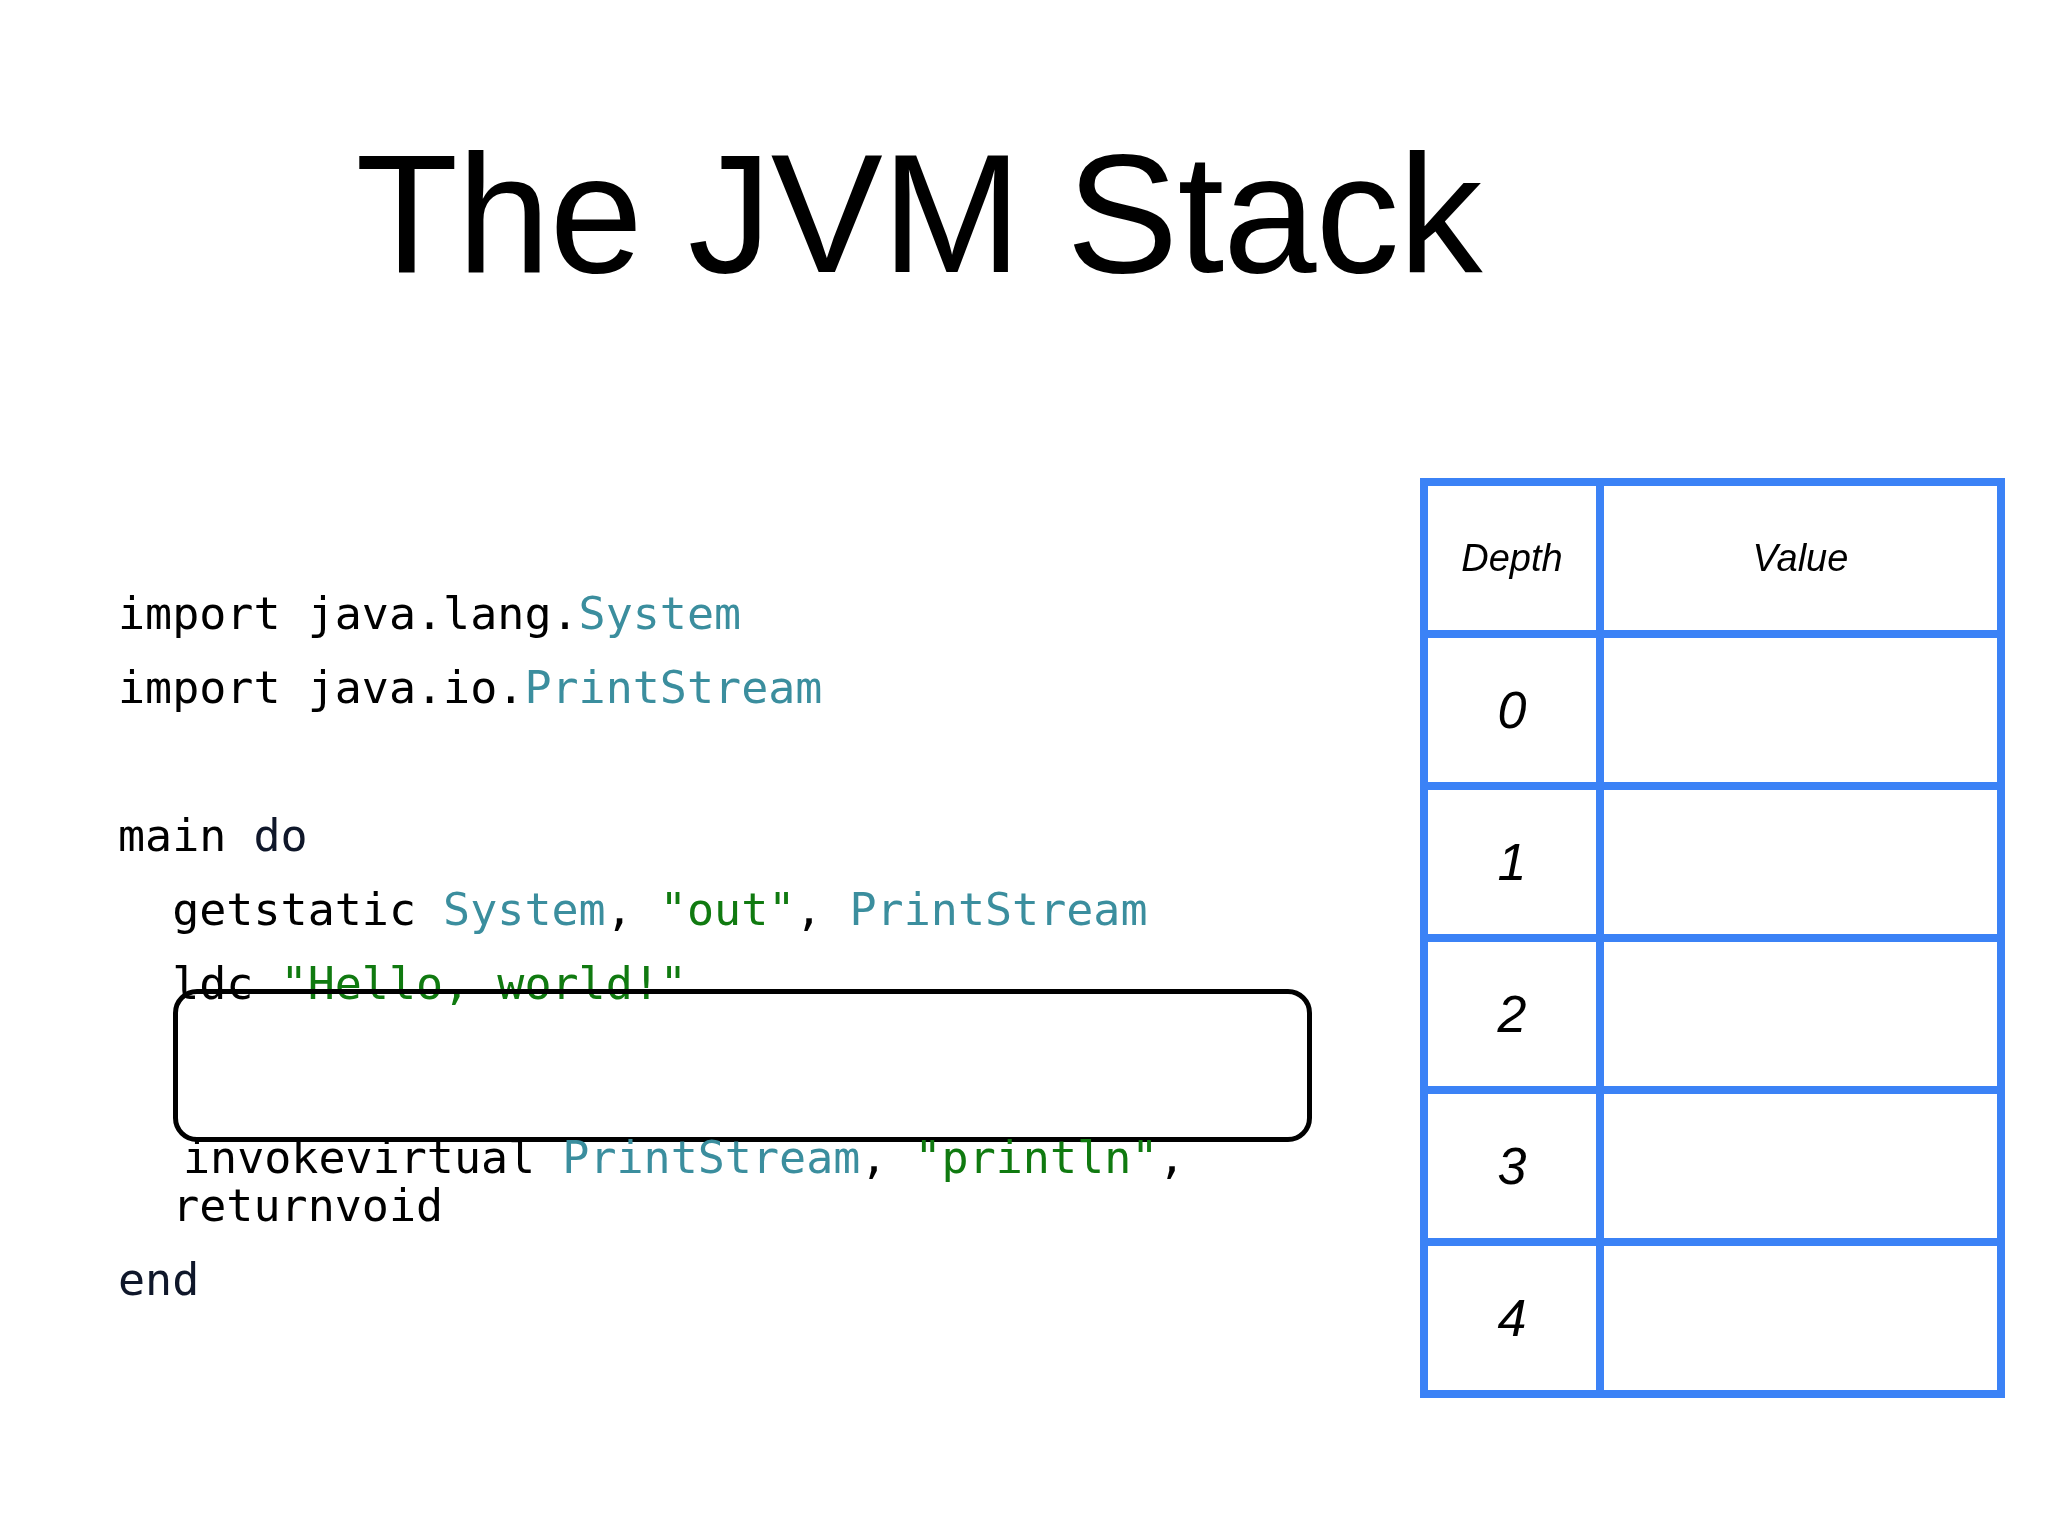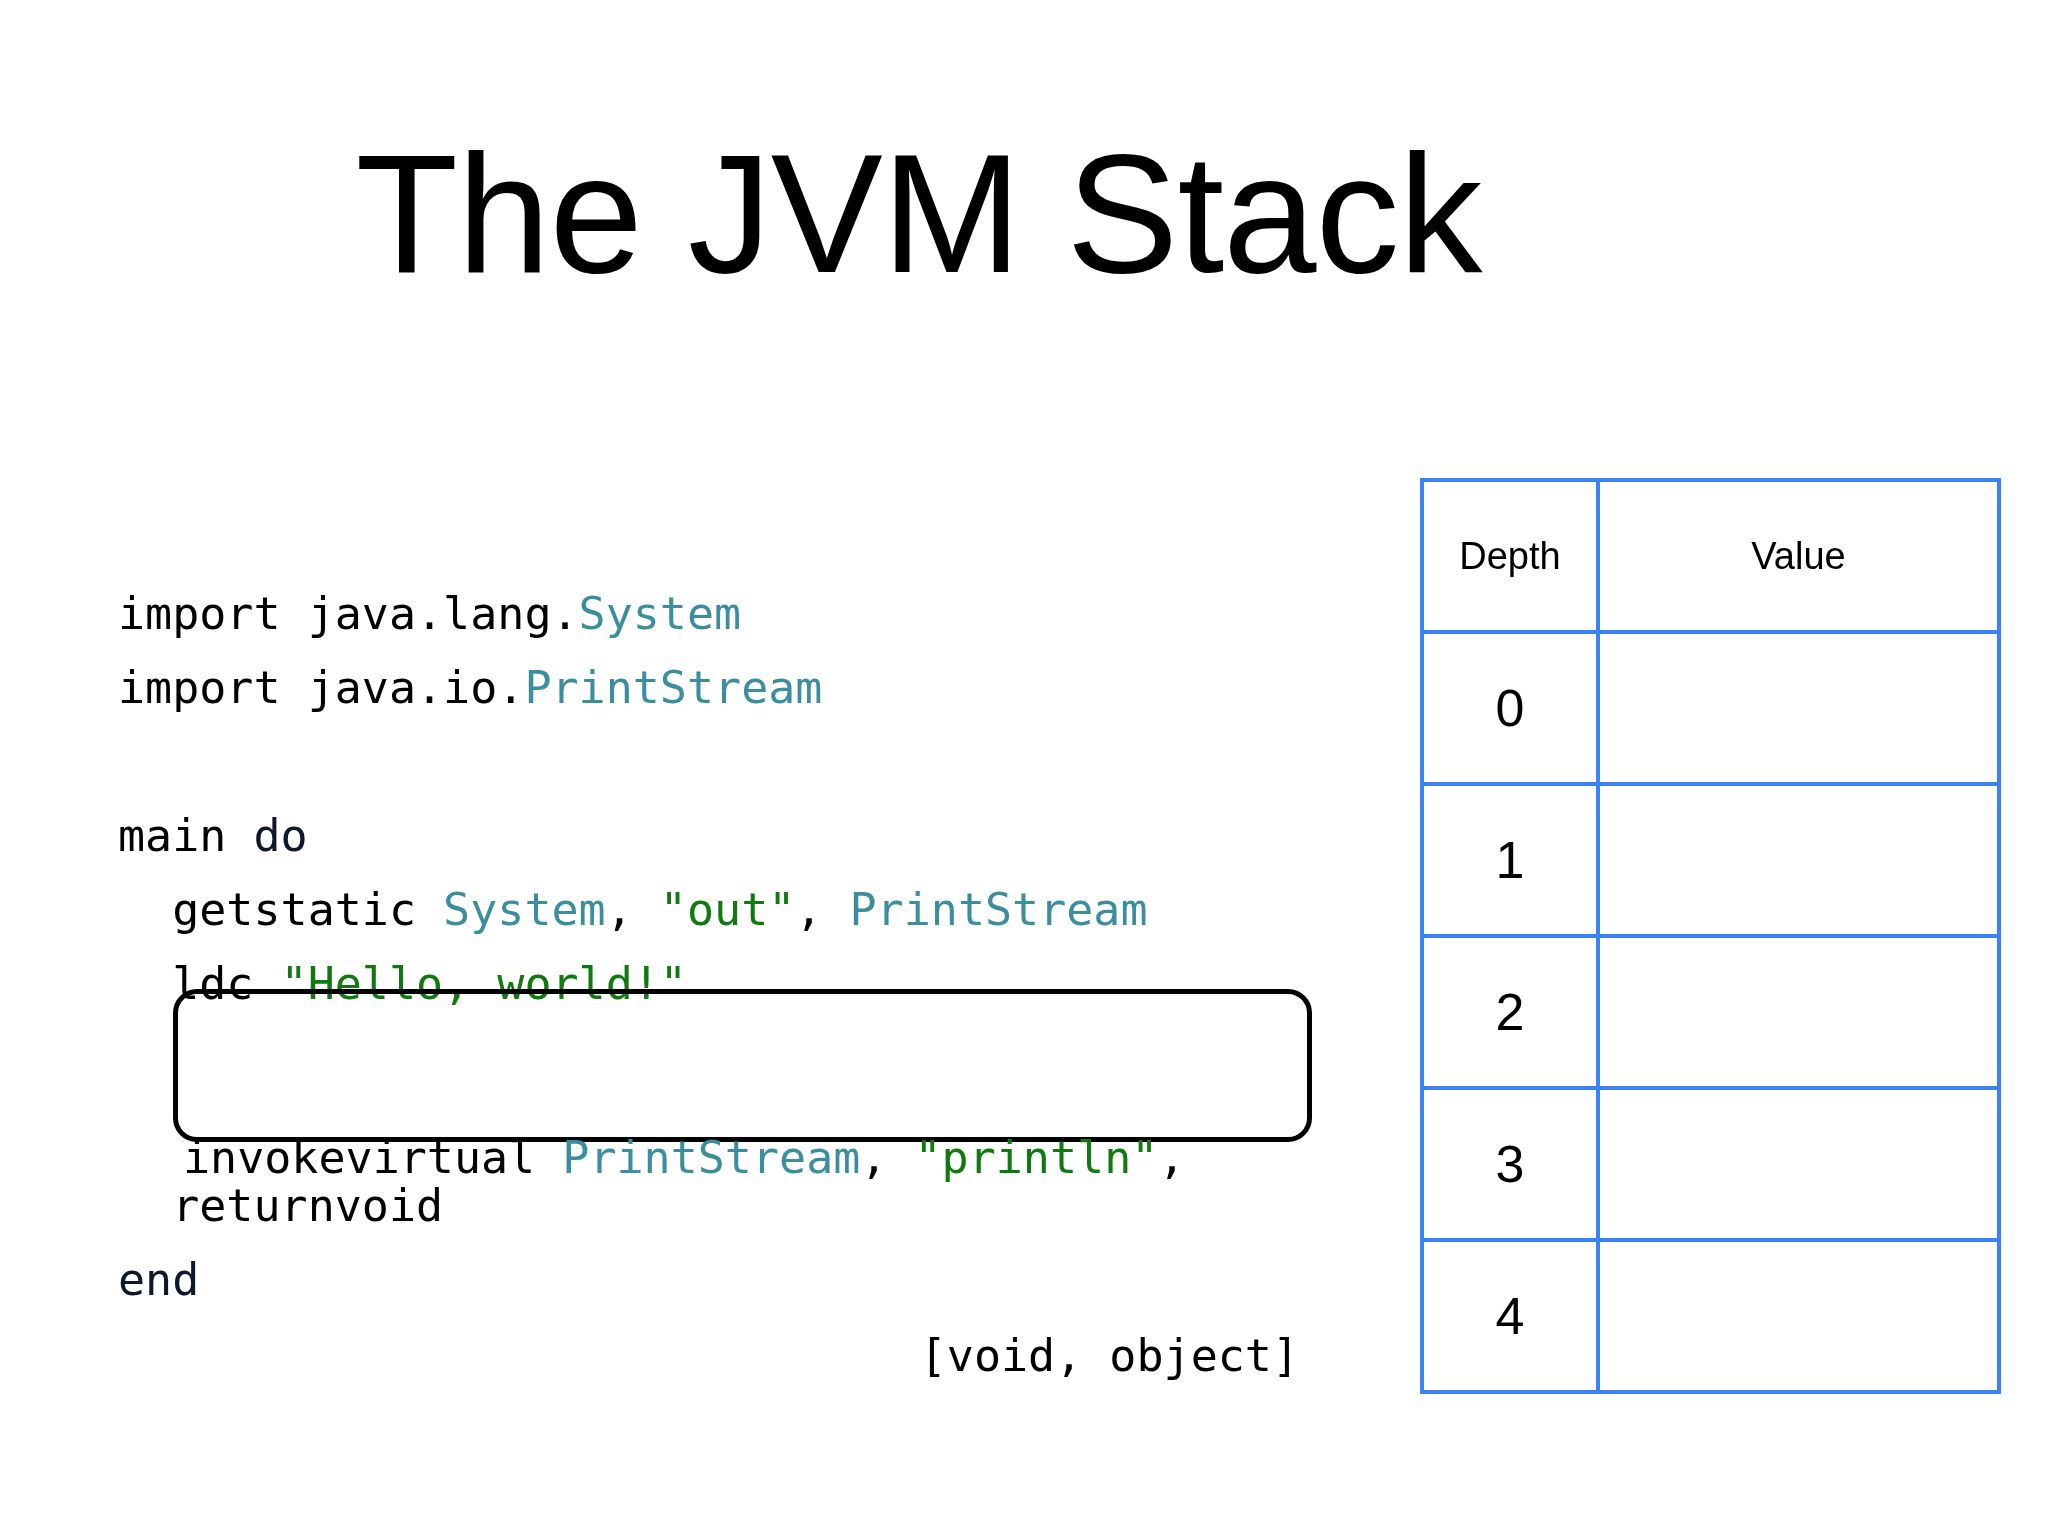--- a/index.html
+++ b/index.html
@@ -88,23 +88,24 @@
   
   #stack-table {
     position: absolute;
     left: 1420px;
     top: 478px;
     width: 577px;
     border-collapse: collapse;
     table-layout: fixed;
   }
   #stack-table td, #stack-table th {
-    border: 4px solid #3b82f6;
+    border: 8px solid #3b82f6;
     padding: 0;
     box-sizing: border-box;
+    font-style: italic;
   }
   #stack-table th.col-depth, #stack-table td.col-depth { width: 176px; }
   #stack-table th.col-value, #stack-table td.col-value { width: 401px; text-align: center; }
 
   #stack-table th {
     height: 152px;
     font-family: "Liberation Sans", sans-serif;
     font-weight: 300;
     font-size: 38px;
     color: #000000;
@@ -132,21 +133,20 @@
 </head>
 <body>
 
 <div id="slide-title">The JVM Stack</div>
 
 <div id="code-block"><div class="code-line"><span class="tok-plain">import java.lang.</span><span class="tok-type">System</span></div><div class="code-line"><span class="tok-plain">import java.io.</span><span class="tok-type">PrintStream</span></div><div class="code-line blank">&nbsp;</div><div class="code-line"><span class="tok-plain">main </span><span class="tok-kw">do</span></div><div class="code-line ind1"><span class="tok-plain">getstatic </span><span class="tok-type">System</span><span class="tok-plain">, </span><span class="tok-string">"out"</span><span class="tok-plain">, </span><span class="tok-type">PrintStream</span></div><div class="code-line ind1"><span class="tok-plain">ldc </span><span class="tok-string">"Hello, world!"</span></div><div class="code-line blank">&nbsp;</div><div class="code-line blank">&nbsp;</div><div class="code-line ind1"><span class="tok-plain">returnvoid</span></div><div class="code-line"><span class="tok-kw">end</span></div></div>
 
 <div id="invoke-highlight"></div>
 <div id="invoke-lines">
   <div class="line-1"><span class="tok-plain">invokevirtual </span><span class="tok-type">PrintStream</span><span class="tok-plain">, </span><span class="tok-string">"println"</span><span class="tok-plain">,</span></div>
-  <div class="line-2"><span class="tok-plain">[void, object]</span></div>
 </div>
 
 <table id="stack-table">
   <thead>
     <tr>
       <th class="col-depth">Depth</th>
       <th class="col-value">Value</th>
     </tr>
   </thead>
   <tbody id="stack-table-body">

